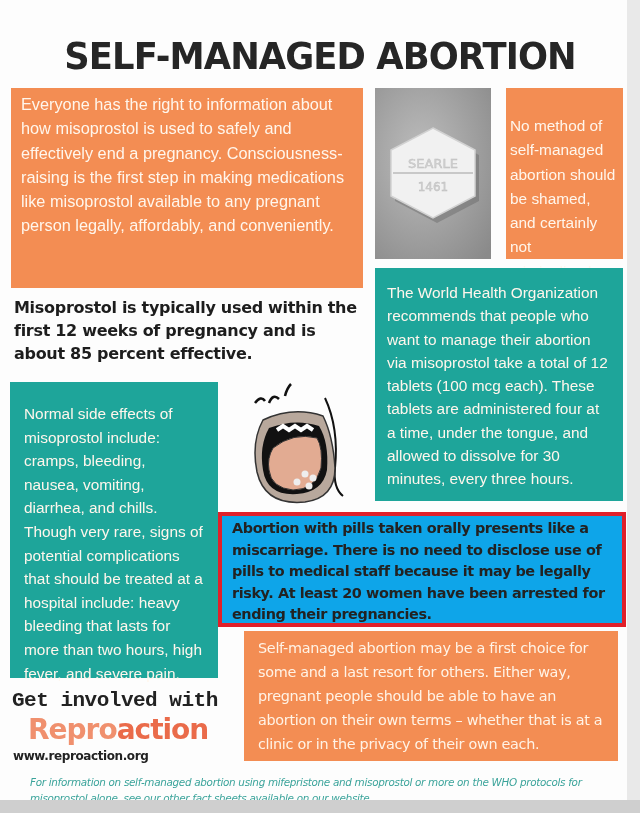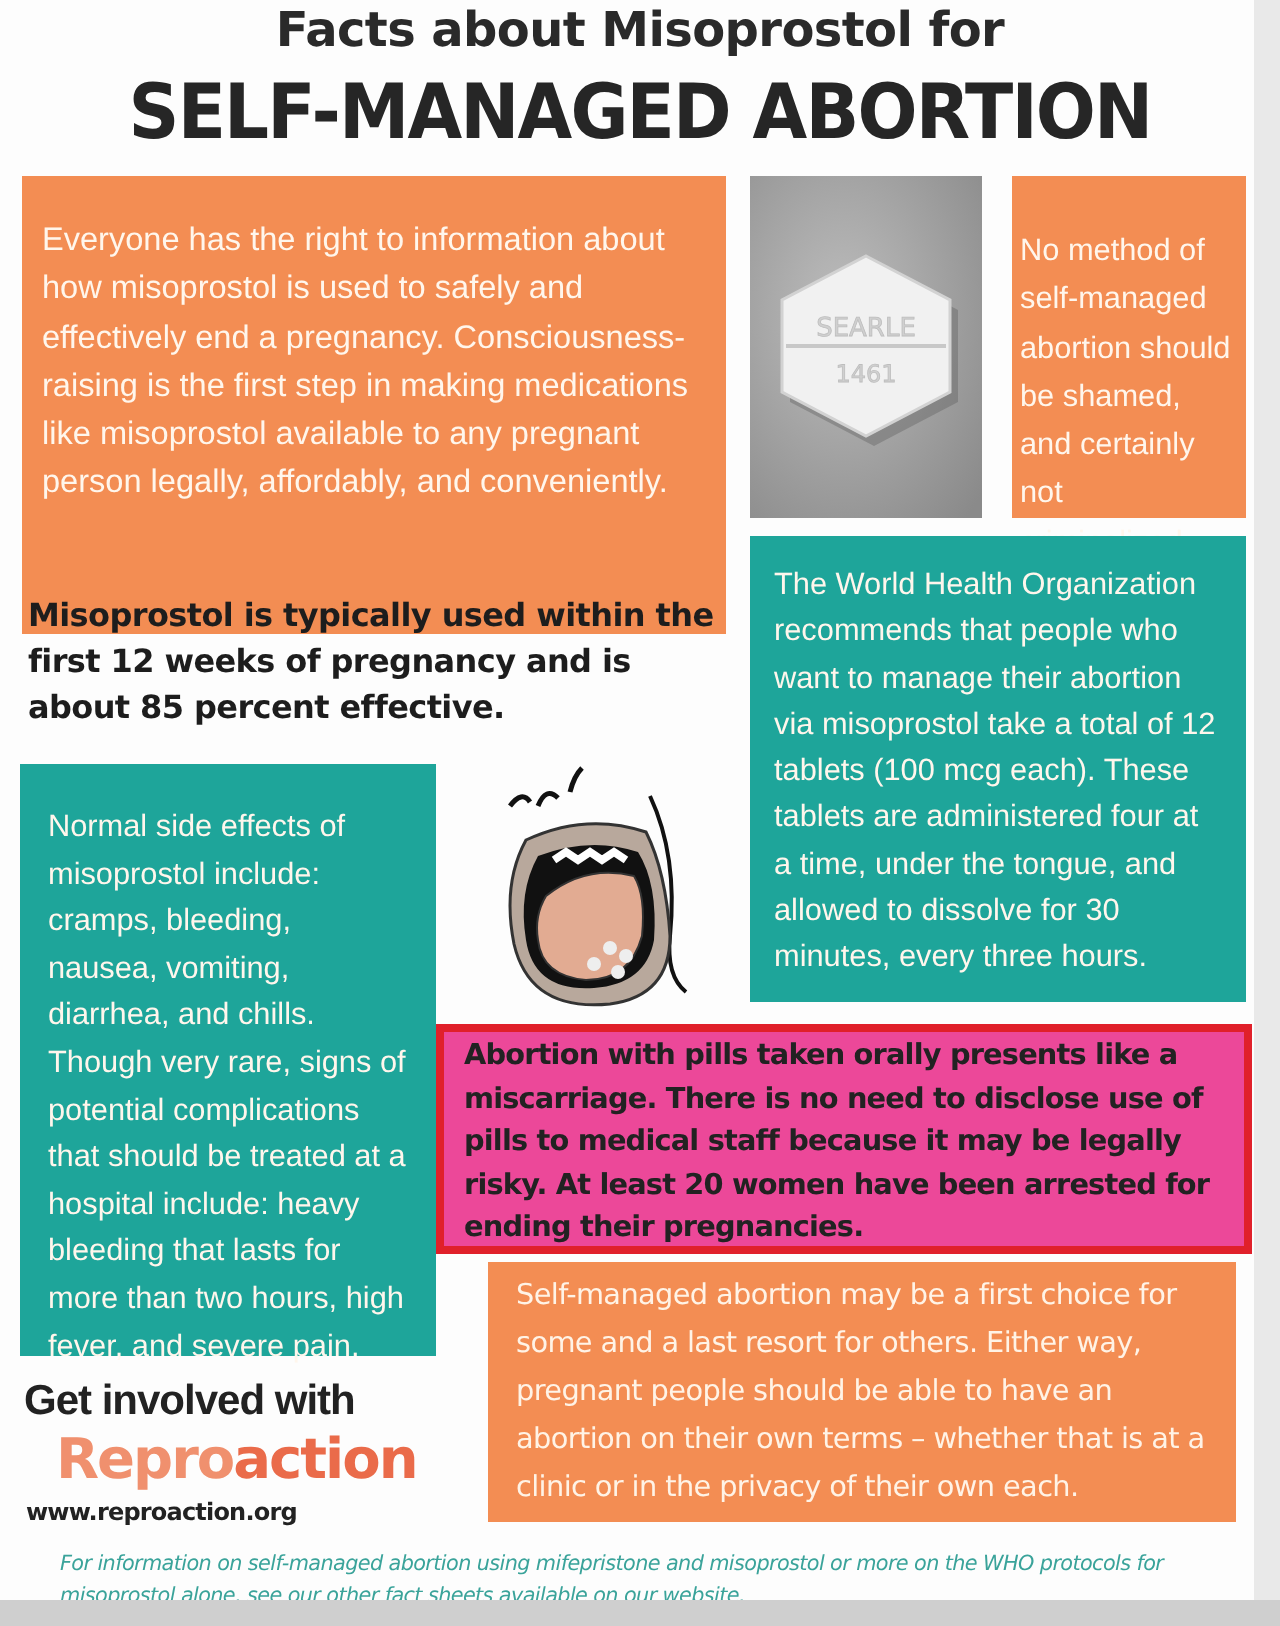--- a/index.html
+++ b/index.html
@@ -11,47 +11,46 @@
 
   .title-1 { position: absolute; left: 0; top: 0; width: 640px; text-align: center;
     font-family: "DejaVu Sans", sans-serif; font-weight: bold; font-size: 24px; color: #2a2a2a; letter-spacing: -0.3px; line-height: 30px; }
   .title-2 { position: absolute; left: 0; top: 30px; width: 640px; text-align: center;
     font-family: "DejaVu Sans", sans-serif; font-weight: bold; font-size: 38px; color: #262626; letter-spacing: -1px; line-height: 52px; transform: scaleX(0.93); }
 
   .box { position: absolute; color: #fff6ec; font-family: "Liberation Sans", sans-serif; }
   .orange { background: #f38d53; }
   .teal { background: #1ea59a; }
 
-  .box-intro { left: 11px; top: 88px; width: 352px; height: 229px; padding: 20px 10px; font-size: 16.3px; line-height: 24.3px; }
+  .box-intro { left: 11px; top: 88px; width: 352px; height: 200px; padding: 4px 10px; font-size: 16.3px; line-height: 24.3px; }
   .pill-img { position: absolute; left: 375px; top: 88px; width: 116px; height: 171px; background: radial-gradient(circle at 40% 40%, #b9b9b9, #8e8e8e); overflow: hidden; }
   .box-noshame { left: 506px; top: 88px; width: 117px; height: 171px; padding: 26px 3px 0 4px; font-size: 15.4px; line-height: 24.3px; }
   .box-who { left: 375px; top: 268px; width: 248px; height: 233px; padding: 13px 12px; font-size: 15.4px; line-height: 23.3px; }
 
   .bold-stmt { position: absolute; left: 14px; top: 296px; width: 350px; font-family: "DejaVu Sans", sans-serif; font-weight: bold; font-size: 16px; line-height: 23px; color: #1d1d1d; letter-spacing: -0.3px; }
 
   .box-side { left: 10px; top: 382px; width: 208px; height: 296px; padding: 20px 14px; font-size: 15.4px; line-height: 23.6px; }
   .mouth-img { position: absolute; left: 225px; top: 378px; width: 148px; height: 130px; }
 
-  .box-red { position: absolute; left: 218px; top: 512px; width: 408px; height: 115px; border: 4px solid #e0202a; background: #ec4899; padding: 2px 10px; font-family: "DejaVu Sans", sans-serif; font-weight: bold; font-size: 14.4px; line-height: 21.5px; color: #222; letter-spacing: -0.4px; }
+  .box-red { position: absolute; left: 218px; top: 512px; width: 408px; height: 115px; border: 4px solid #e0202a; background: #0ea5e9; padding: 2px 10px; font-family: "DejaVu Sans", sans-serif; font-weight: bold; font-size: 14.4px; line-height: 21.5px; color: #222; letter-spacing: -0.4px; }
 
   .box-self { left: 244px; top: 631px; width: 374px; height: 130px; padding: 5px 14px; font-family: "DejaVu Sans", sans-serif; font-size: 14.4px; line-height: 24px; color: #fff3e6; letter-spacing: -0.3px; }
 
-  .get-involved { position: absolute; left: 12px; top: 689px; font-family: Liberation Sans, sans-serif; font-weight: bold; font-size: 21px; color: #222; letter-spacing: -0.5px; }
+  .get-involved { position: absolute; left: 12px; top: 689px; font-family: Liberation Mono, monospace; font-weight: bold; font-size: 21px; color: #222; letter-spacing: -0.5px; }
   .logo { position: absolute; left: 28px; top: 714px; font-family: "DejaVu Sans", sans-serif; font-size: 28px; line-height: 32px; letter-spacing: -1px; }
   .logo .repro { color: #f0906e; font-weight: bold; }
   .logo .action { color: #ea6b4a; font-weight: bold; }
   .website { position: absolute; left: 13px; top: 749px; font-family: "DejaVu Sans", sans-serif; font-weight: bold; font-size: 12px; color: #222; letter-spacing: -0.4px; }
 
   .footnote { position: absolute; right: 20px; top: 774px; width: 590px; font-family: "DejaVu Sans", sans-serif; font-style: italic; font-size: 10.4px; line-height: 16px; color: #3aa39a; letter-spacing: -0.3px; }
 </style>
 </head>
 <body>
 
 <div class="page">
-  <div class="title-1">Facts about Misoprostol for</div>
   <div class="title-2">SELF-MANAGED ABORTION</div>
 
   <div class="box orange box-intro">Everyone has the right to information about how misoprostol is used to safely and effectively end a pregnancy. Consciousness-raising is the first step in making medications like misoprostol available to any pregnant person legally, affordably, and conveniently.</div>
 
   <div class="pill-img">
     <svg width="116" height="171" viewBox="0 0 116 171">
       <defs>
         <radialGradient id="bg" cx="40%" cy="40%" r="80%">
           <stop offset="0" stop-color="#bdbdbd"></stop>
           <stop offset="1" stop-color="#8a8a8a"></stop>

